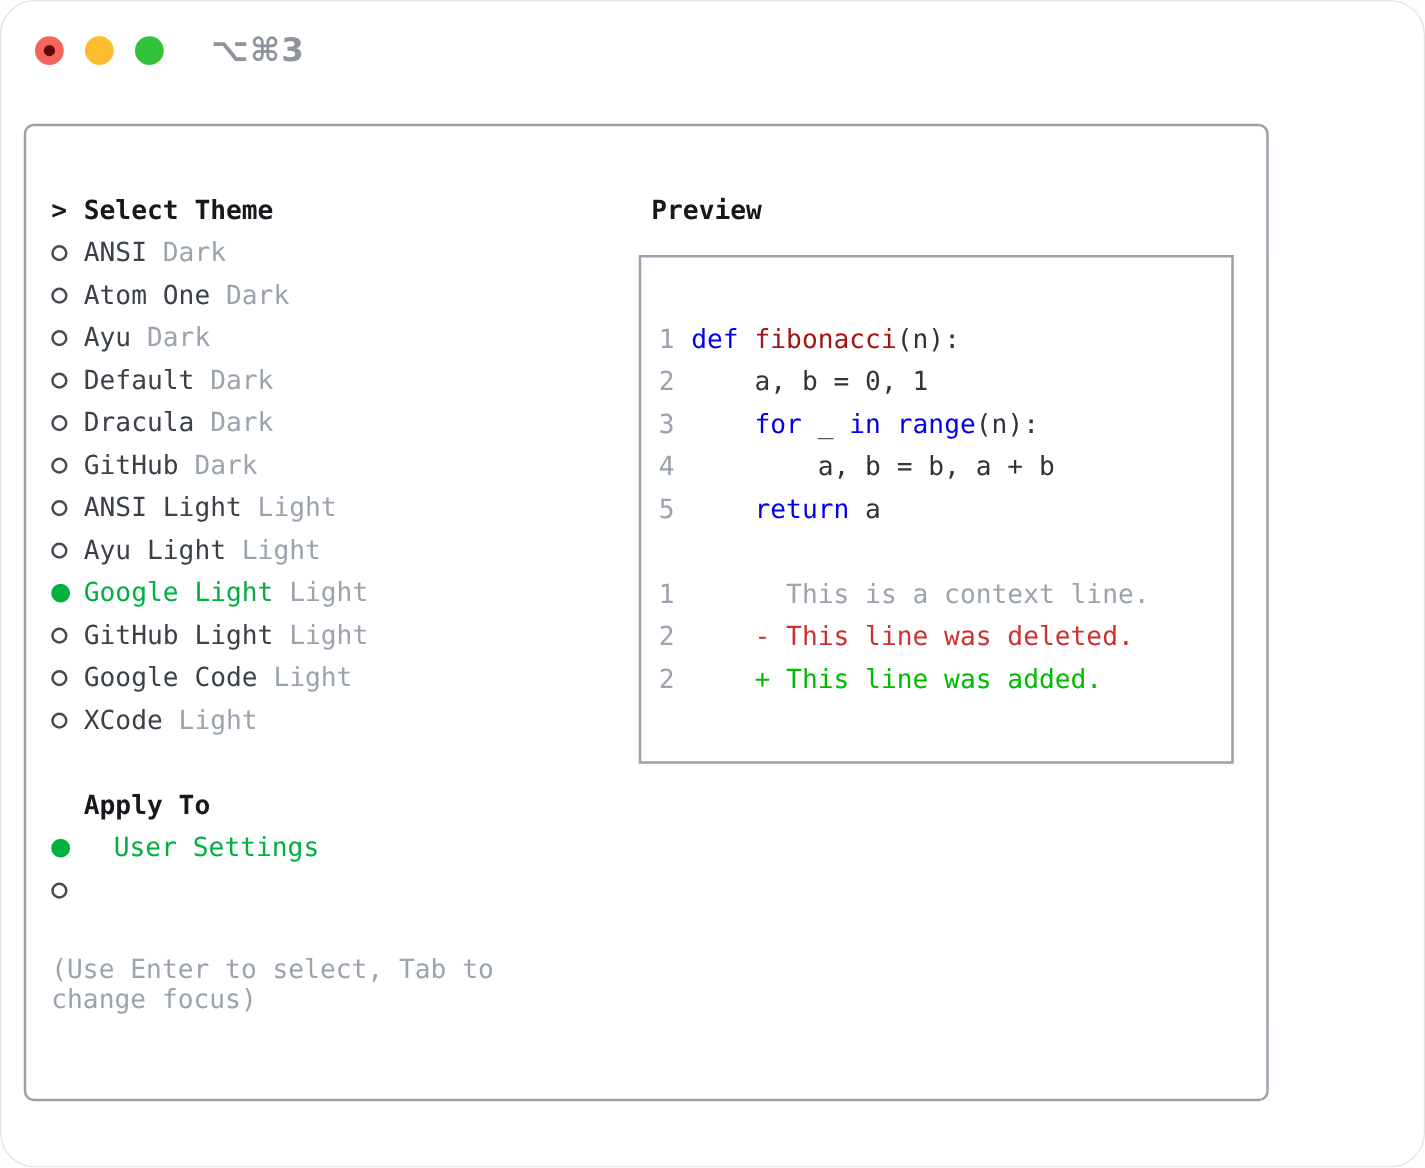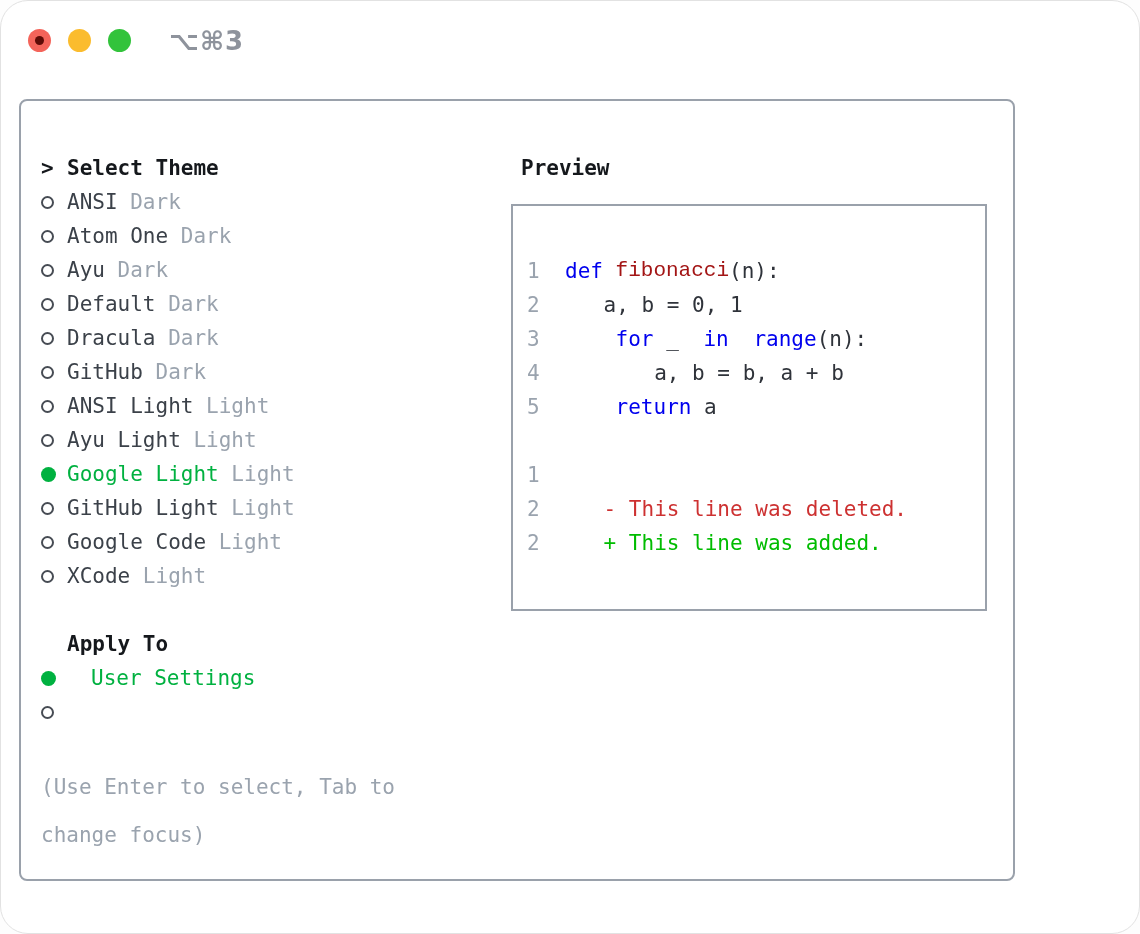--- a/index.html
+++ b/index.html
@@ -38,33 +38,33 @@
   .h2{font-weight:700;color:var(--header_black);}
   .prompt{font-weight:700;color:var(--header_black);font-size:21px;}
   .leftcol{position:absolute;left:20px;top:50px;width:440px;}
   .tname{color:var(--text_dark);}
   .tvariant{color:var(--muted_gray);}
   .theme-row.selected .tname{color:var(--accent_green);}
   .bullet-empty{width:13px;height:13px;border-radius:50%;border:2px solid #474c54;display:inline-block;}
   .bullet-filled{width:15px;height:15px;border-radius:50%;background:var(--accent_green);display:inline-block;}
   .opt-label{color:var(--text_dark);margin-left:24px;}
   .apply-row.selected .opt-label{color:var(--accent_green);}
-  .help{margin-top:0;max-width:396px;font-size:21px;line-height:48px;color:var(--muted_gray);}
+  .help{margin-top:0;max-width:396px;font-size:21px;line-height:24px;color:var(--muted_gray);}
   
   .rightcol{position:absolute;left:482px;top:50px;width:500px;}
   .preview-header{padding-left:18px;text-align:right;}
   .preview-box{
     position:absolute;left:8px;top:53px;width:476px;height:407px;
     border:2px solid var(--border_gray);background:#fff;overflow:hidden;
   }
   .code-wrap{padding:48px 0 0 14px;}
   .crow{display:flex;height:34px;font-size:21px;line-height:34px;white-space:pre;}
   .lnum{width:26px;flex:0 0 26px;color:var(--muted_gray);}
-  .tok-kw{color:var(--keyword_blue);margin-left:12px;}
-  .tok-fn{color:var(--function_red);font-family:Liberation Mono, monospace;}
+  .tok-kw{color:var(--keyword_blue);}
+  .tok-fn{color:var(--function_red);}
   .tok-plain{color:#2f333a;}
   .tok-ctx{color:var(--muted_gray);}
   .tok-del{color:var(--diff_del);}
   .tok-add{color:var(--diff_add);}
 </style>
 </head>
 <body>
 
 <div class="window">
   <div class="titlebar">
@@ -121,21 +121,21 @@
         <span class="h1">Preview</span>
       </div>
       <div class="preview-box">
         <div class="code-wrap" id="code-lines">
             <div class="crow"><span class="lnum">1</span><span class="tok-kw">def</span><span class="tok-plain"> </span><span class="tok-fn">fibonacci</span><span class="tok-plain">(n):</span></div>
             <div class="crow"><span class="lnum">2</span><span class="tok-plain">    a, b = 0, 1</span></div>
             <div class="crow"><span class="lnum">3</span><span class="tok-plain">    </span><span class="tok-kw">for</span><span class="tok-plain"> _ </span><span class="tok-kw">in</span><span class="tok-plain"> </span><span class="tok-kw">range</span><span class="tok-plain">(n):</span></div>
             <div class="crow"><span class="lnum">4</span><span class="tok-plain">        a, b = b, a + b</span></div>
             <div class="crow"><span class="lnum">5</span><span class="tok-plain">    </span><span class="tok-kw">return</span><span class="tok-plain"> a</span></div>
             <div class="crow"><span class="lnum"></span></div>
-            <div class="crow"><span class="lnum">1</span></div>
+            <div class="crow"><span class="lnum">1</span><span class="tok-ctx">      This is a context line.</span></div>
             <div class="crow"><span class="lnum">2</span><span class="tok-del">    - This line was deleted.</span></div>
             <div class="crow"><span class="lnum">2</span><span class="tok-add">    + This line was added.</span></div>
           </div>
       </div>
     </div>
 
   </div>
 </div>
 
 </body></html>

